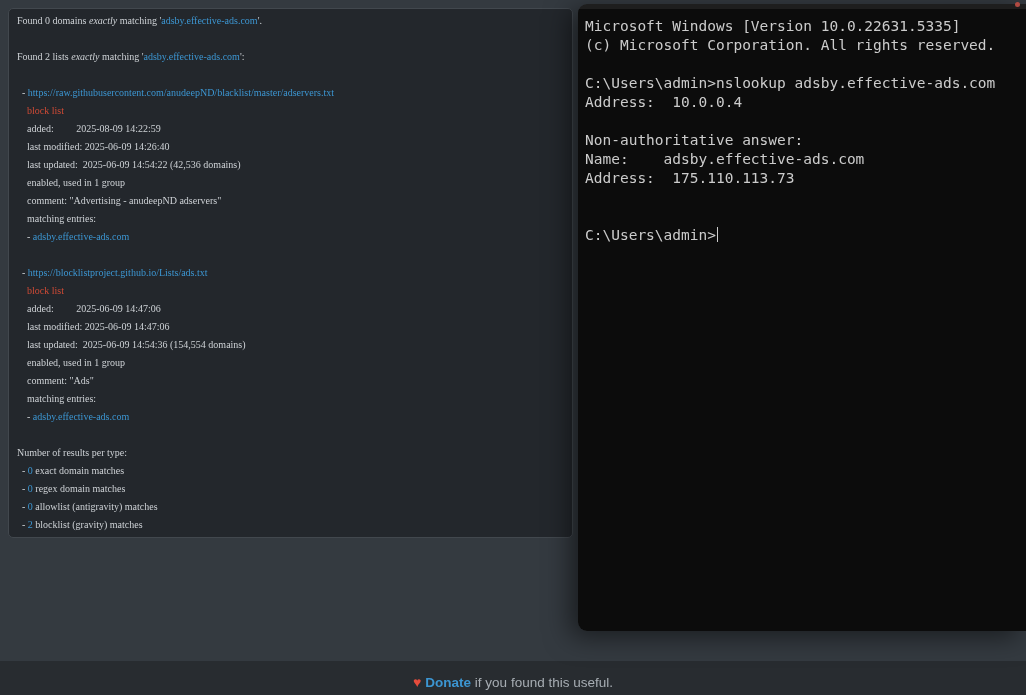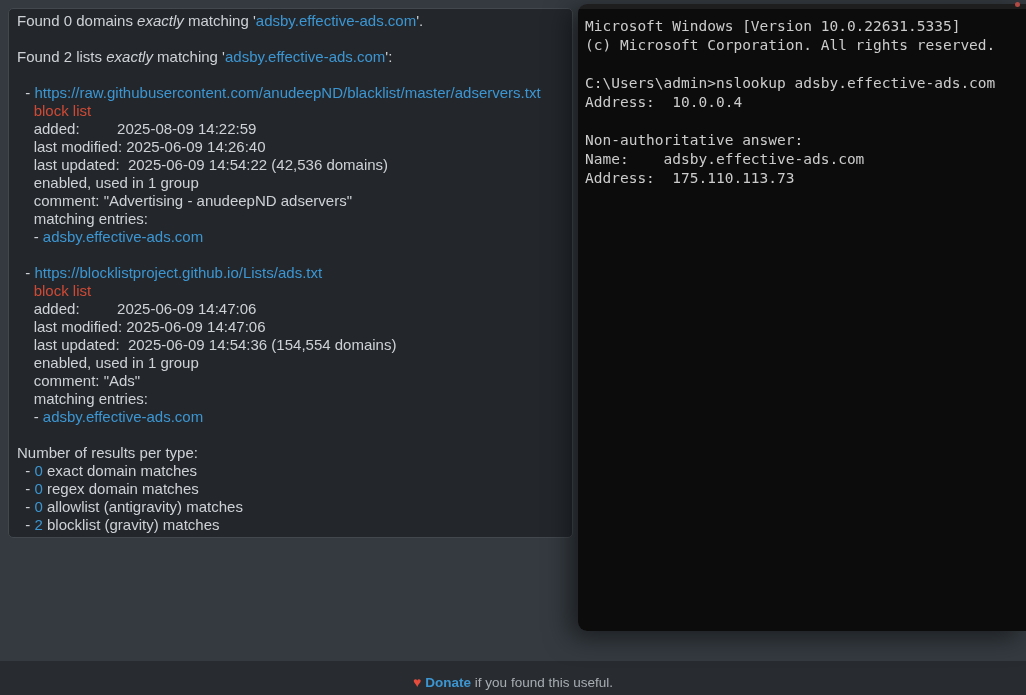--- a/index.html
+++ b/index.html
@@ -13,22 +13,22 @@
   body{background:var(--page-bg);font-family:"Liberation Sans",sans-serif;position:relative;}
 
   
   .code-panel{
     position:absolute;left:8px;top:8px;width:565px;height:530px;
     background:var(--panel-bg);border:1px solid var(--panel-border);border-radius:5px;
     padding:3px 8px;overflow:hidden;
   }
   .pline{
     height:18px;line-height:18px;white-space:pre;
-    font-family:Liberation Sans, sans-serif;
-    font-size:15px;color:var(--code-text);
+    font-family:Liberation Serif, serif;
+    font-size:10px;color:var(--code-text);
   }
   .seg-italic{font-style:italic;}
   .seg-link{color:var(--link);cursor:pointer;}
   .seg-num{color:var(--link);}
   .seg-red{color:var(--red);}
 
   
   .footer{
     position:absolute;left:0;top:661px;width:1026px;height:64px;
     background:var(--footer-bg);text-align:center;
@@ -141,18 +141,19 @@
           <div class="tline">(c) Microsoft Corporation. All rights reserved.</div>
           <div class="tline"></div>
           <div class="tline">C:\Users\admin&gt;nslookup adsby.effective-ads.com</div>
           <div class="tline">Address:  10.0.0.4</div>
           <div class="tline"></div>
           <div class="tline">Non-authoritative answer:</div>
           <div class="tline">Name:    adsby.effective-ads.com</div>
           <div class="tline">Address:  175.110.113.73</div>
           <div class="tline"></div>
           <div class="tline"></div>
+          <div class="tline"><span>C:\Users\admin&gt;</span><span class="cursor"></span></div>
         </div>
     </div>
   </div>
 
   <div class="red-dot"></div>
 </div>
 
 </body></html>

